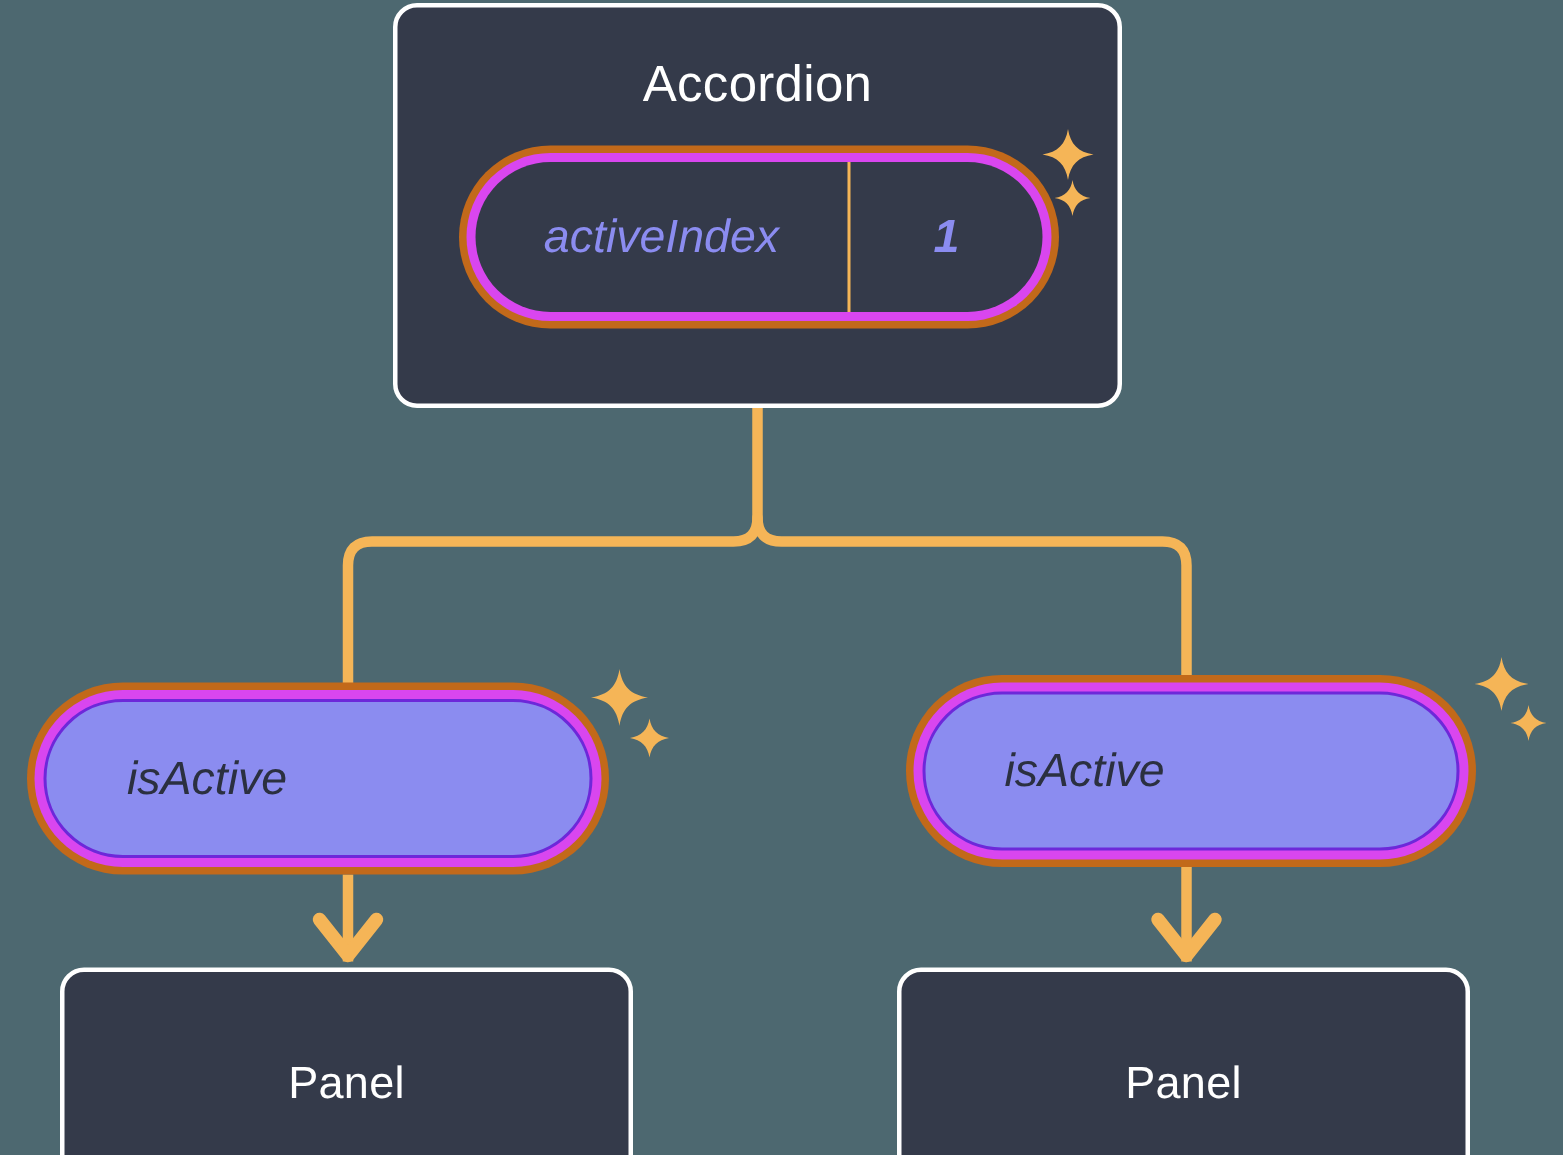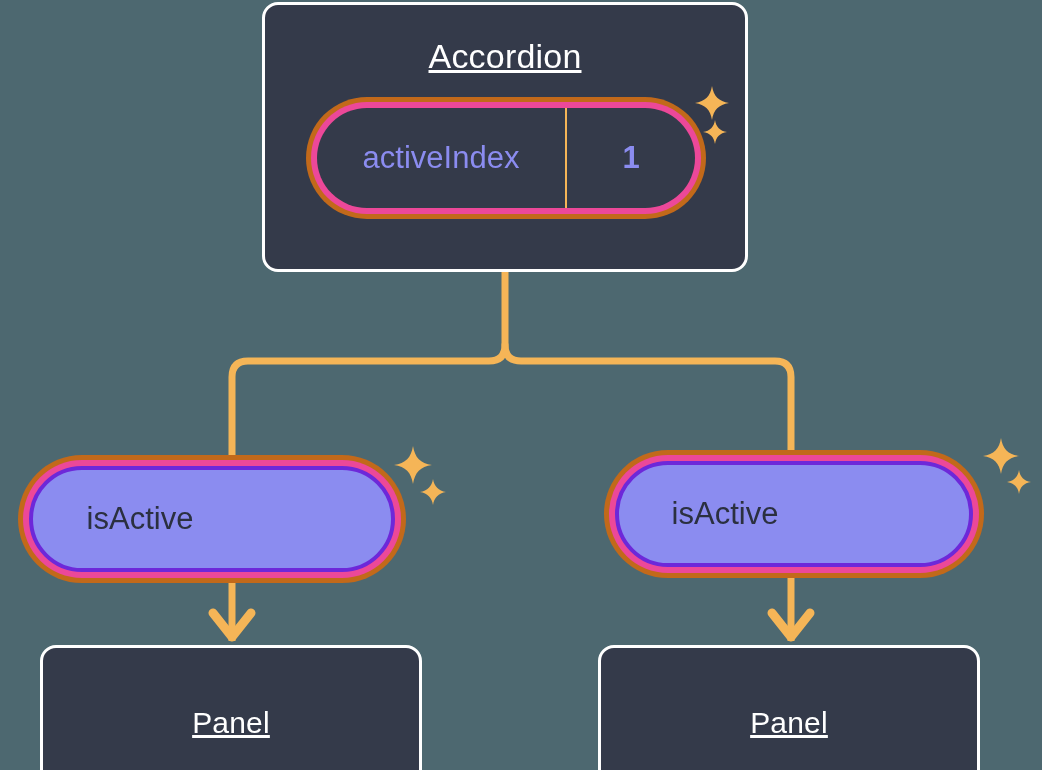--- a/index.html
+++ b/index.html
@@ -38,21 +38,20 @@
     border-radius: 16px;
     box-sizing: border-box;
   }
   .card-title {
     color: #ffffff;
     font-size: 34px;
     font-weight: 400;
     letter-spacing: 0.2px;
     text-align: center;
     white-space: nowrap;
-    text-decoration: underline;
   }
 
   #accordion-card {
     left: 262px;
     top: 2px;
     width: 486px;
     height: 270px;
   }
   #accordion-card .card-title {
     margin-top: 32px;
@@ -74,25 +73,26 @@
   
   
   .pill-outer {
     position: absolute;
     background: #c2691a;
     border-radius: 999px;
     padding: 5px;
     box-sizing: border-box;
   }
   .pill-mid {
-    background: #ec4899;
+    background: #d946ef;
     border-radius: 999px;
     padding: 6px;
     height: 100%;
     box-sizing: border-box;
+    font-style: italic;
   }
   .pill-body {
     height: 100%;
     border-radius: 999px;
     display: flex;
     align-items: stretch;
     box-sizing: border-box;
     overflow: hidden;
   }
   .pill-key, .pill-val {
@@ -115,21 +115,21 @@
   .pill-dark .pill-val {
     color: #8b8cf0;
     font-size: 31px;
     font-weight: 700;
     border-left: 2px solid #f5b557;
   }
 
   
   .pill-light .pill-body {
     background: #8b8cf0;
-    border: 4px solid #6d28d9;
+    border: 2px solid #6d28d9;
   }
   .pill-light .pill-key {
     color: #2b3040;
     font-size: 31px;
     font-weight: 400;
   }
   .pill-light .pill-val {
     color: #2b3040;
     font-size: 31px;
     font-weight: 700;

